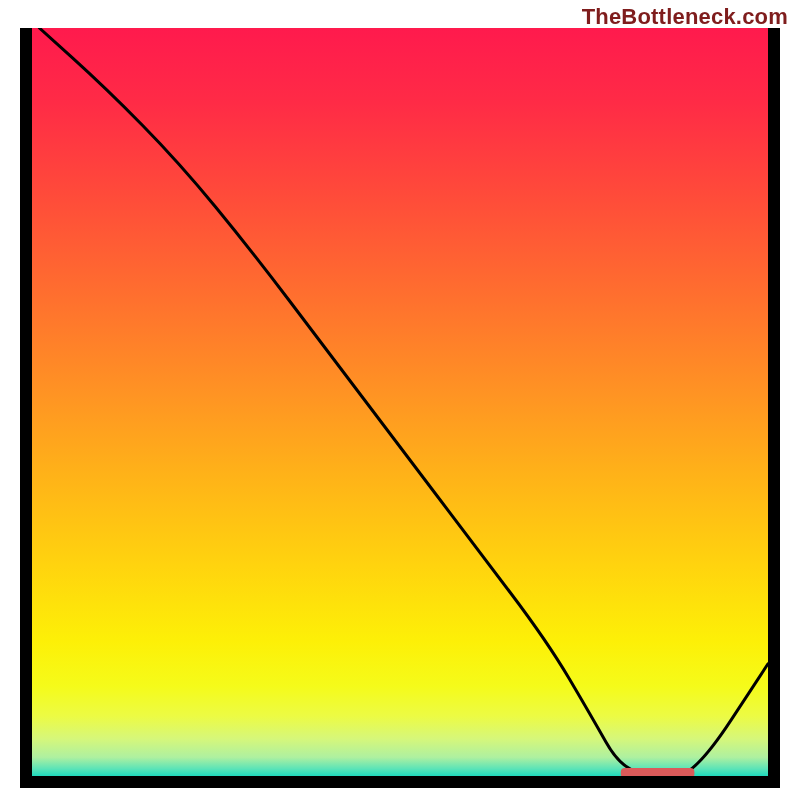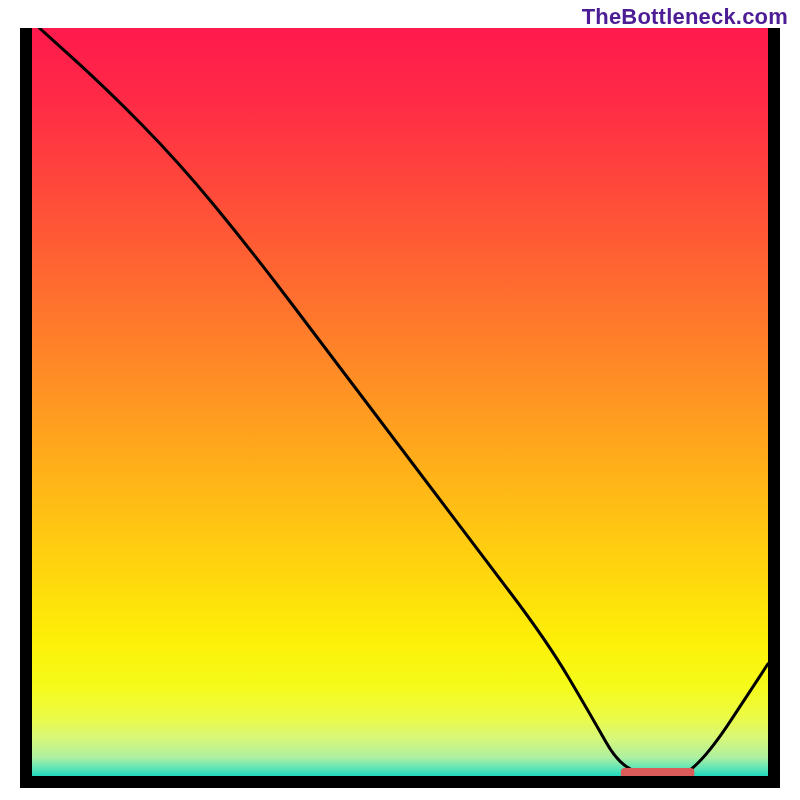--- a/index.html
+++ b/index.html
@@ -15,21 +15,21 @@
     position: relative;
     width: 800px;
     height: 800px;
   }
   .watermark {
     position: absolute;
     top: 4px;
     right: 12px;
     font-size: 22px;
     font-weight: 600;
-    color: #4c1d95;
+    color: #7f1d1d;
     letter-spacing: 0.2px;
     user-select: none;
   }
   .plot-area {
     position: absolute;
     left: 20px;
     top: 28px;
     width: 760px;
     height: 760px;
   }

